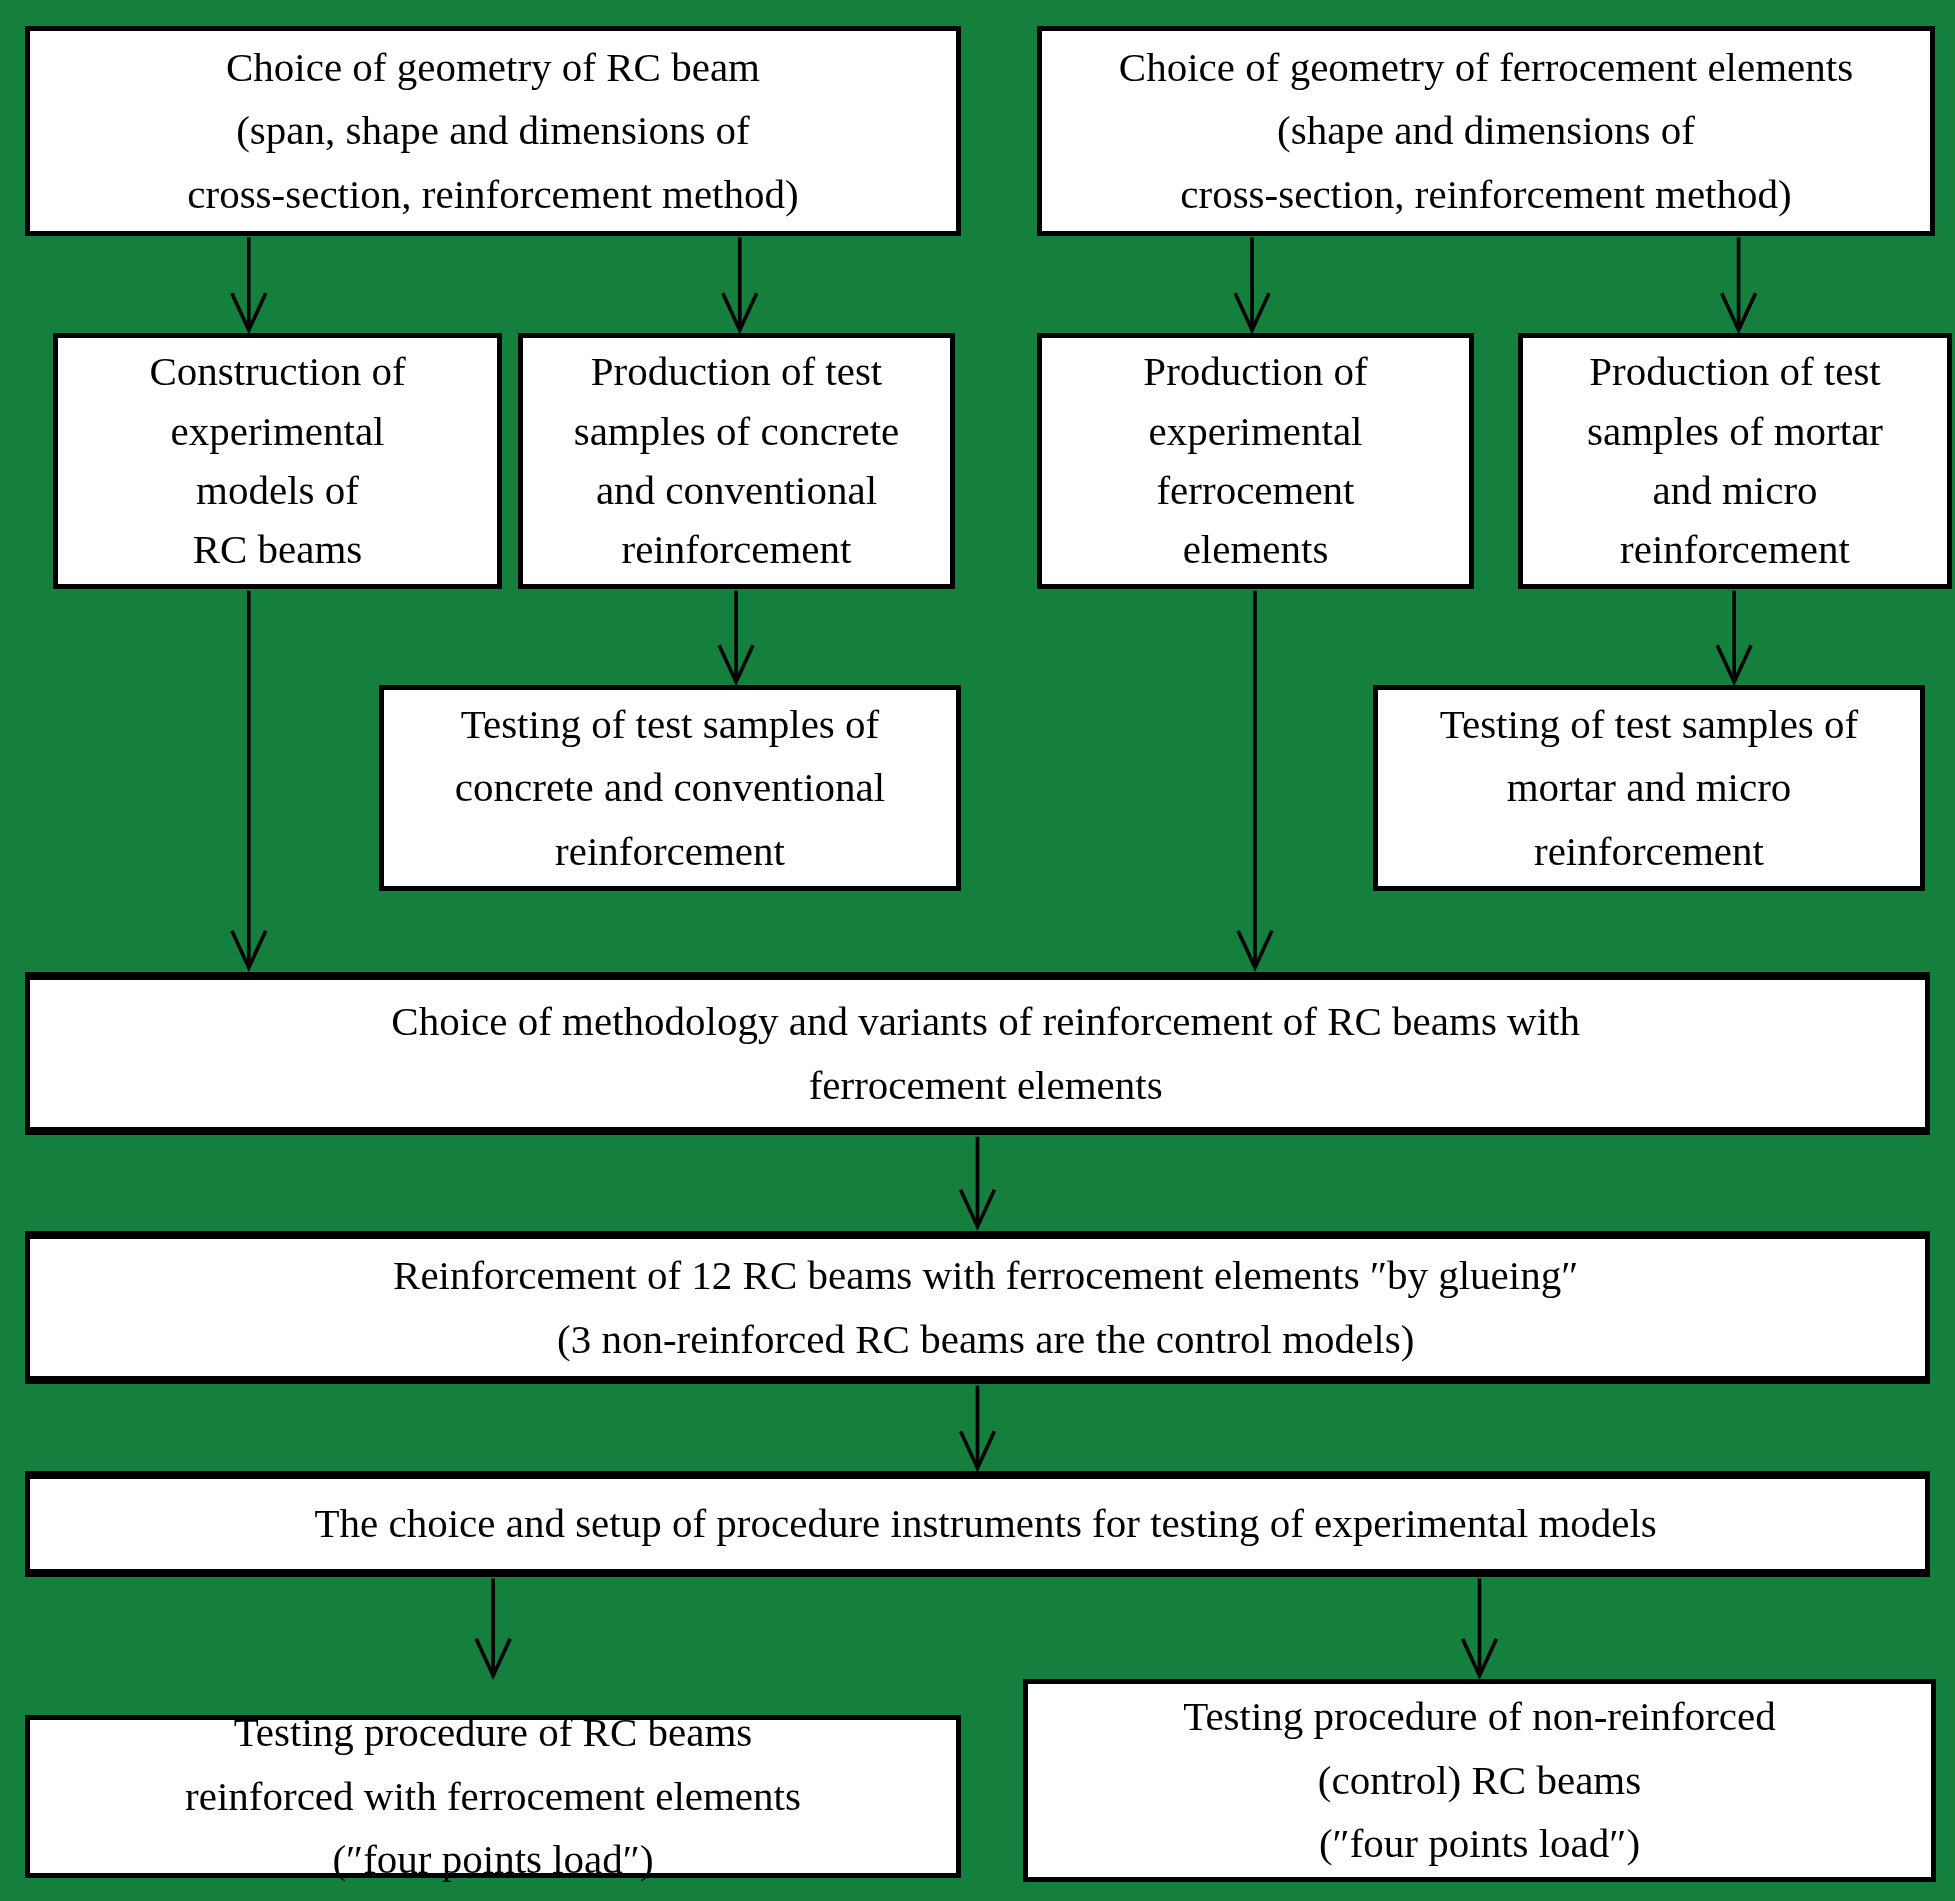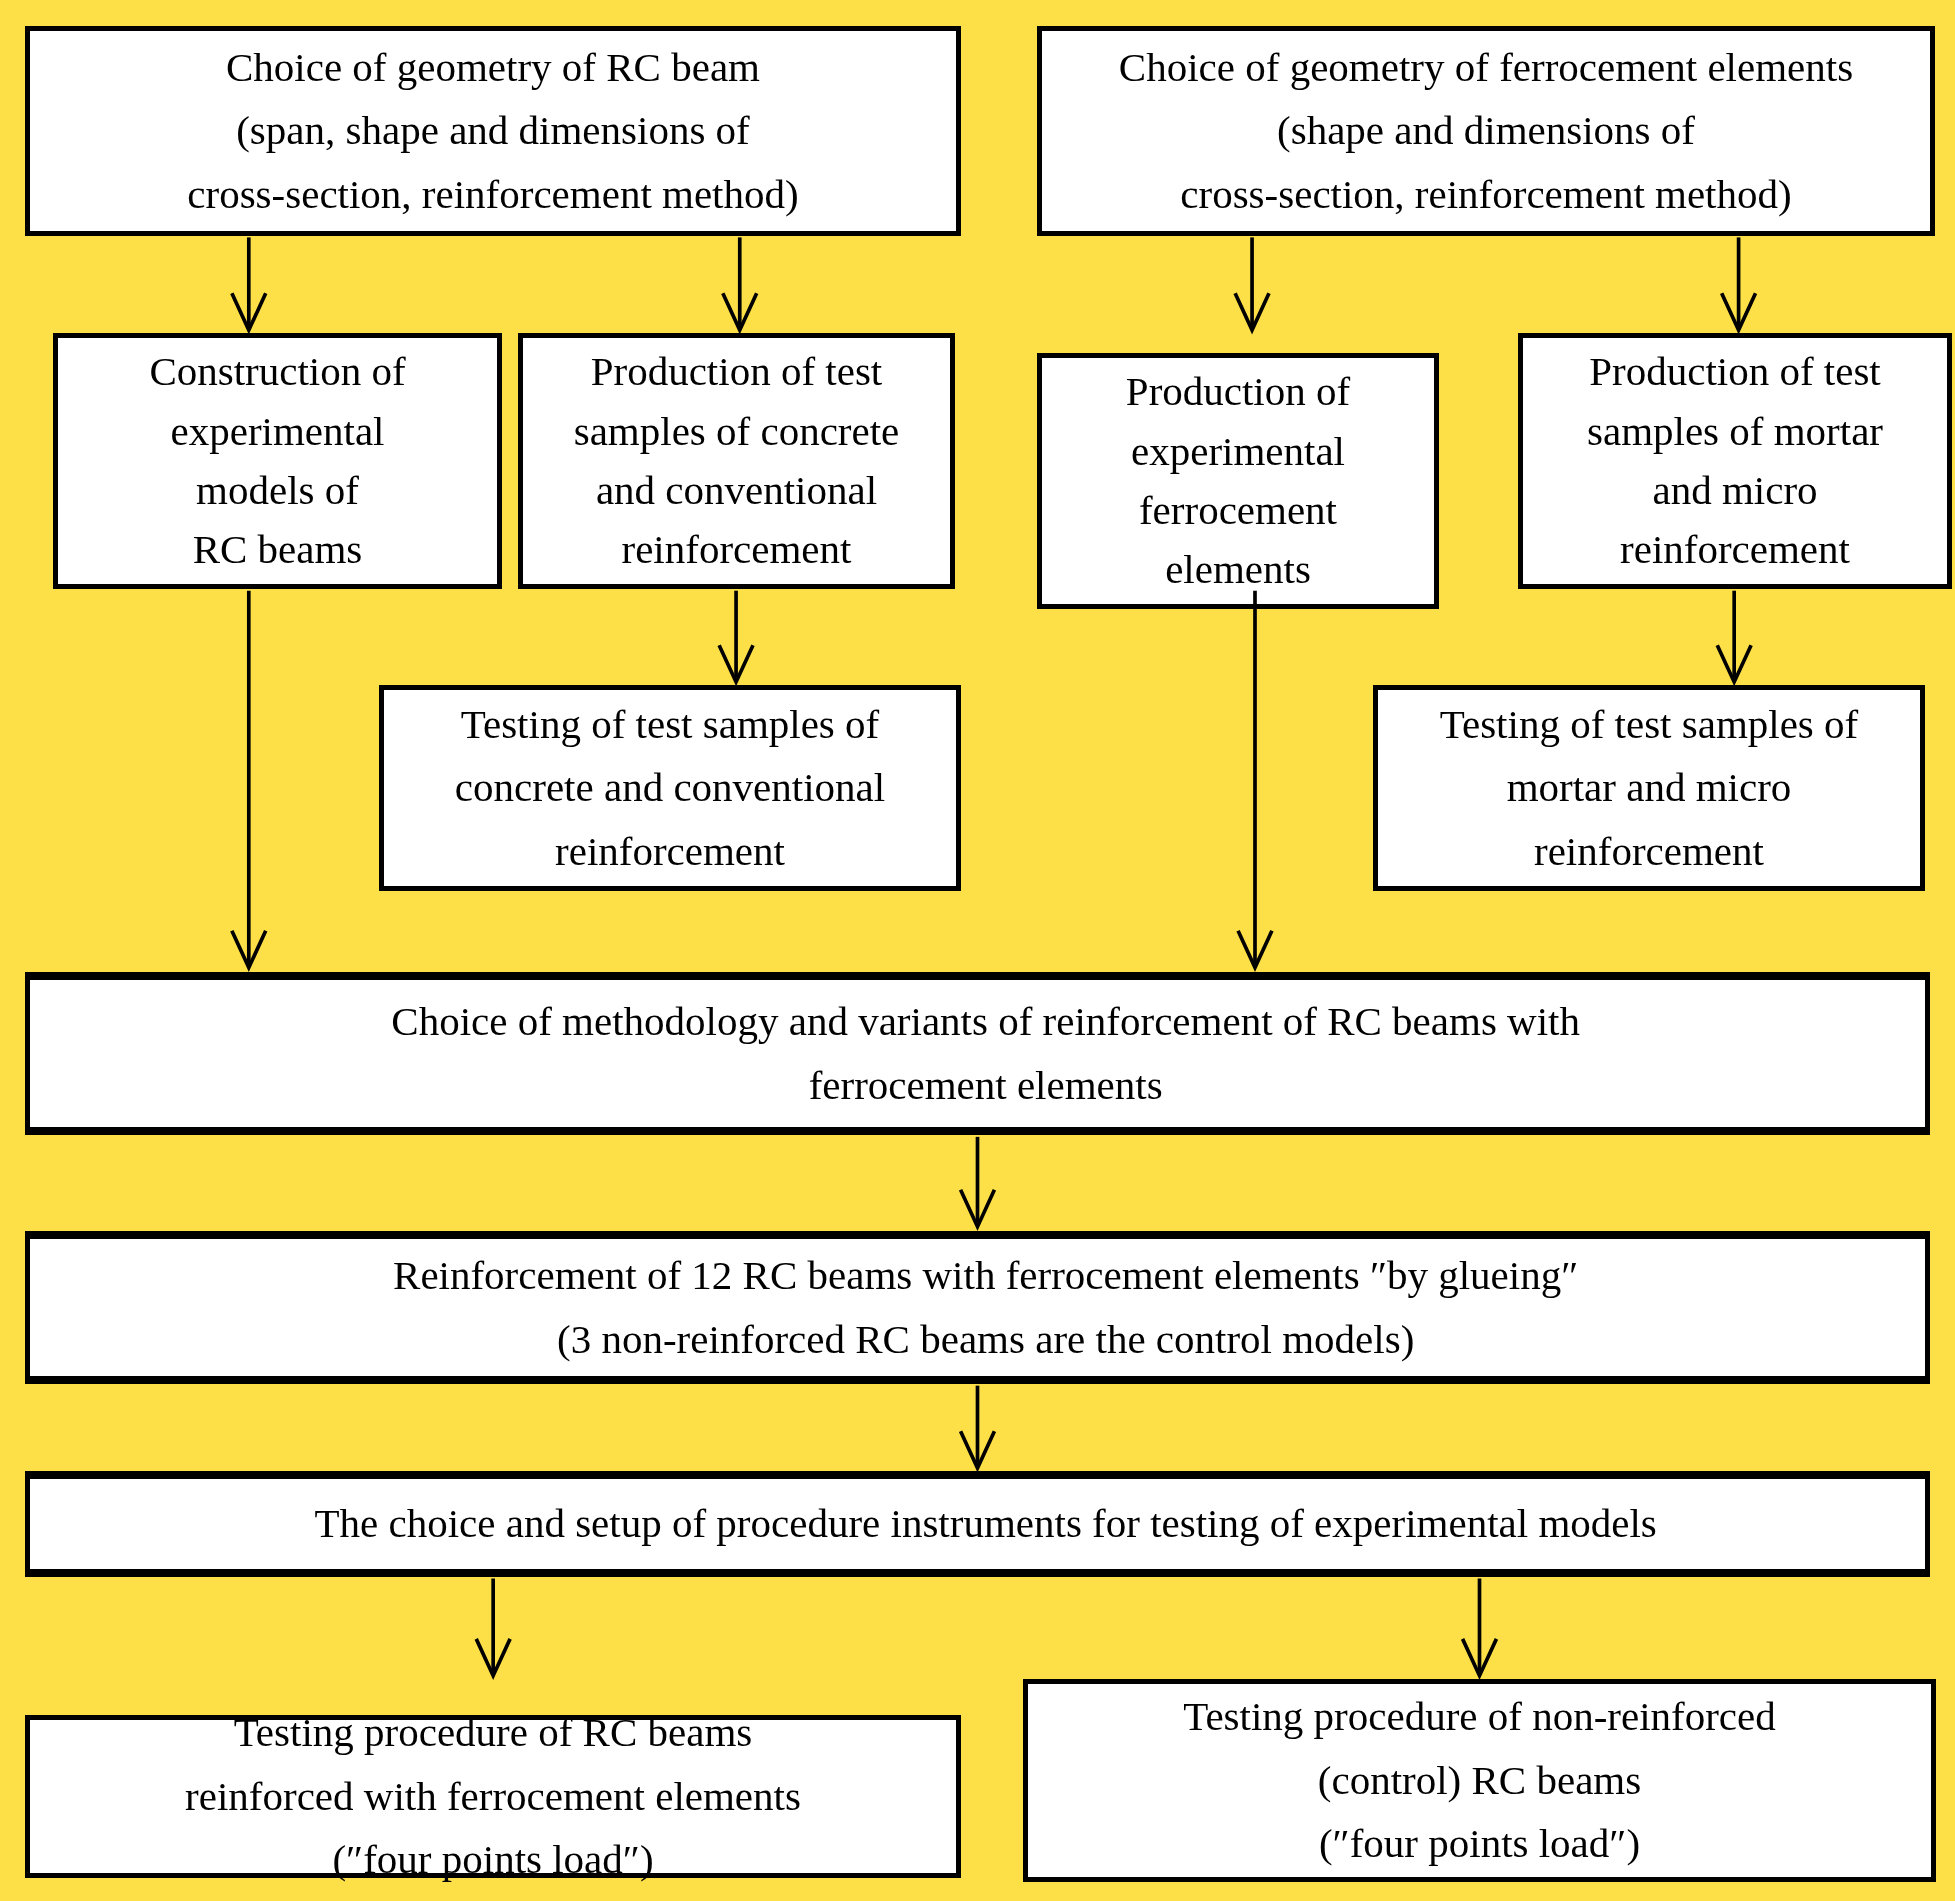--- a/index.html
+++ b/index.html
@@ -1,16 +1,16 @@
 <!DOCTYPE html>
 <html style="font-size:11.8px"><head>
 <meta charset="utf-8">
 <style>
   html,body{margin:0;padding:0;background:#ffffff;}
-  #canvas{position:relative;width:1955px;height:1902px;background:#fde047;overflow:hidden;}
+  #canvas{position:relative;width:1955px;height:1902px;background:#15803d;overflow:hidden;}
   .box{
     position:absolute;box-sizing:border-box;border:5.2px solid #000;background:#fff;
     display:flex;align-items:center;justify-content:center;text-align:center;
     white-space:pre-line;font-family:"Liberation Serif",serif;font-size:41px;
     line-height:1.55;color:#000;padding:0 14.7px;
   }
   .row2{line-height:1.45;}
   .wide{border-width:8px 5.2px;padding-left:31px;}
   #arrow-layer{position:absolute;left:0;top:0;pointer-events:none;}
 </style>
@@ -30,21 +30,21 @@
   <div class="box row2" style="left:25px;top:333px;width:449px;height:256px;margin-left:28px;">Construction of
 experimental
 models of
 RC beams</div>
 
   <div class="box row2" style="left:518px;top:333px;width:437px;height:256px;">Production of test
 samples of concrete
 and conventional
 reinforcement</div>
 
-  <div class="box row2" style="left:1037px;top:333px;width:402px;height:256px;margin-top:20px;">Production of
+  <div class="box row2" style="left:1037px;top:333px;width:437px;height:256px;">Production of
 experimental
 ferrocement
 elements</div>
 
   <div class="box row2" style="left:1518px;top:333px;width:434px;height:256px;">Production of test
 samples of mortar
 and micro
 reinforcement</div>
 
   <div class="box" style="left:379px;top:685px;width:582px;height:206px;">Testing of test samples of

